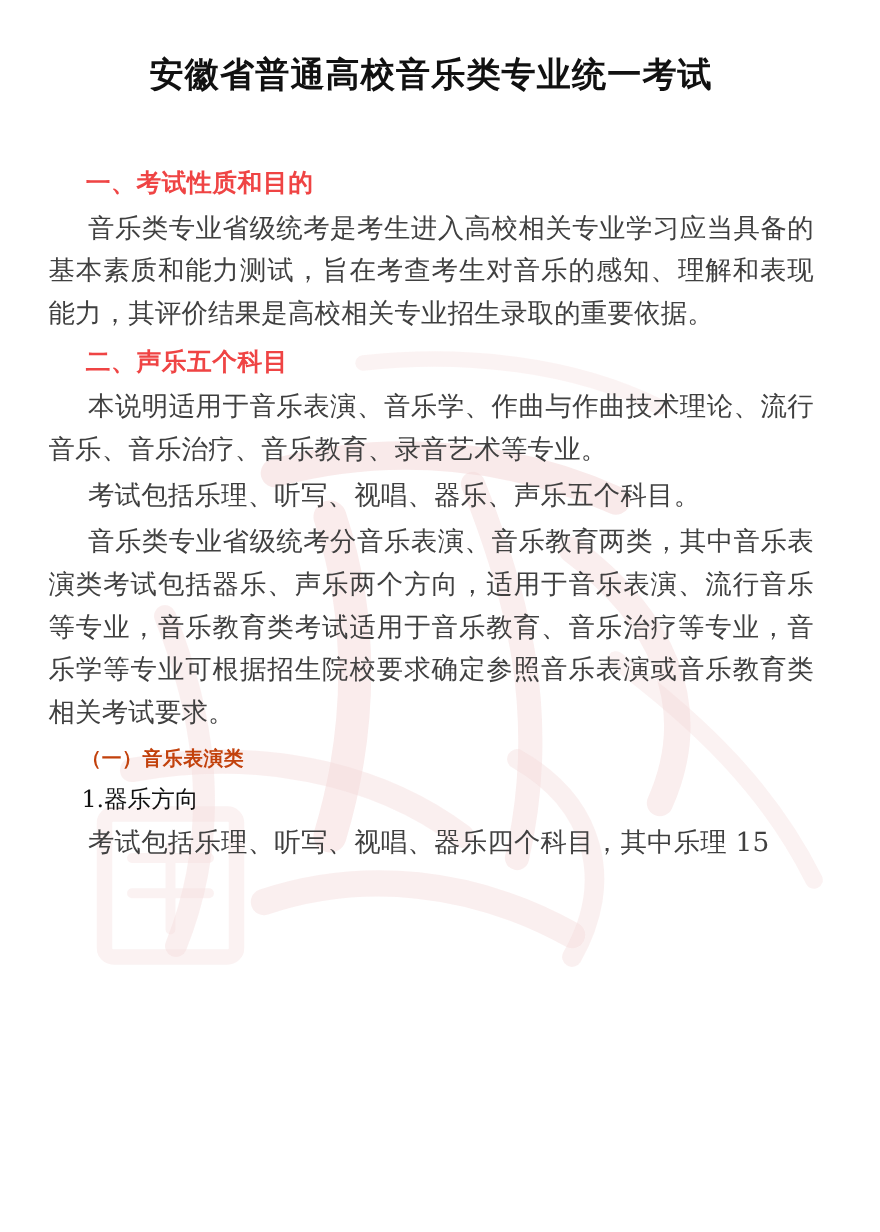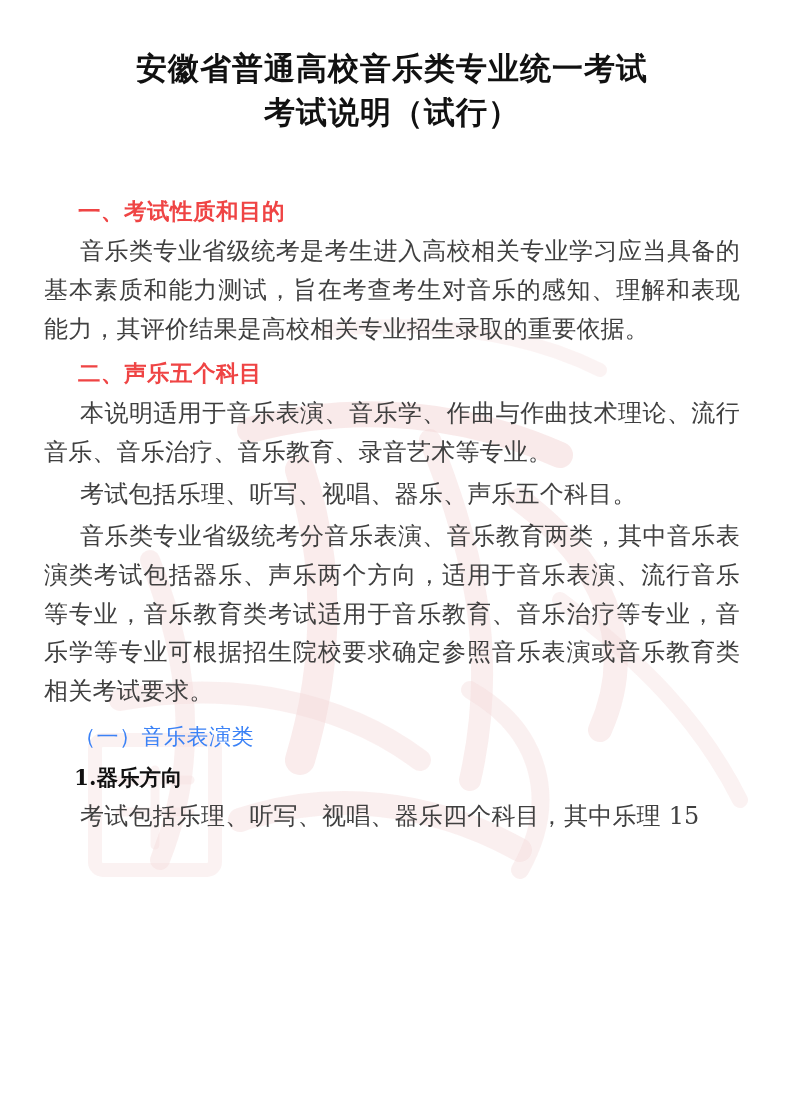--- a/index.html
+++ b/index.html
@@ -49,31 +49,31 @@
     font-weight: bold;
     font-size: 22.5px;
     line-height: 1.5;
     color: #ef4444;
     margin: 9px 0 2px 0;
     text-indent: 34px;
     letter-spacing: 0.5px;
   }
 
   .sub-heading {
-    font-weight: normal;
-    font-size: 22px;
+    font-weight: bold;
+    font-size: 18px;
     line-height: 1.5;
-    color: #3b82f6;
+    color: #c2410c;
     margin: 9px 0 2px 0;
     text-indent: 30px;
     letter-spacing: 0.5px;
   }
 
   .sub-heading2 {
-    font-weight: bold;
+    font-weight: normal;
     font-size: 21.5px;
     line-height: 1.5;
     color: #111;
     margin: 9px 0 2px 0;
     text-indent: 30px;
   }
 
   p.body {
     font-size: 24px;
     line-height: 1.62;
@@ -109,21 +109,20 @@
 
     <path d="M560 600 C640 660 700 720 740 800" stroke-width="16" opacity="0.35"></path>
     <path d="M330 330 C420 320 520 330 600 370" stroke-width="14" opacity="0.3"></path>
   </g>
 </svg>
 
 <div id="page">
 
   <div class="doc-title">
     <span>安徽省普通高校音乐类专业统一考试</span>
-    <span class="line2">考试说明（试行）</span>
   </div>
 
   <div class="title-gap"></div>
 
   <div class="heading">一、考试性质和目的</div>
   <p class="body">音乐类专业省级统考是考生进入高校相关专业学习应当具备的基本素质和能力测试，旨在考查考生对音乐的感知、理解和表现能力，其评价结果是高校相关专业招生录取的重要依据。</p>
 
   <div class="heading">二、声乐五个科目</div>
   <p class="body">本说明适用于音乐表演、音乐学、作曲与作曲技术理论、流行音乐、音乐治疗、音乐教育、录音艺术等专业。</p>
 

